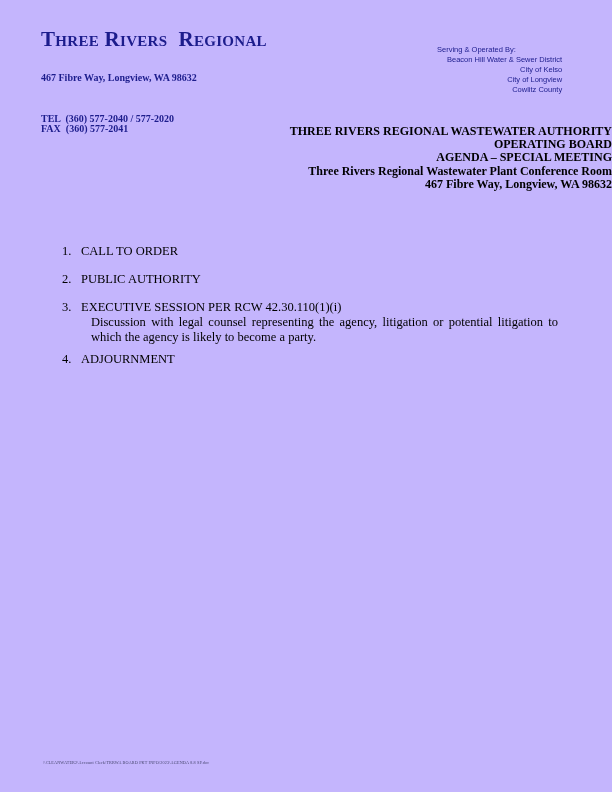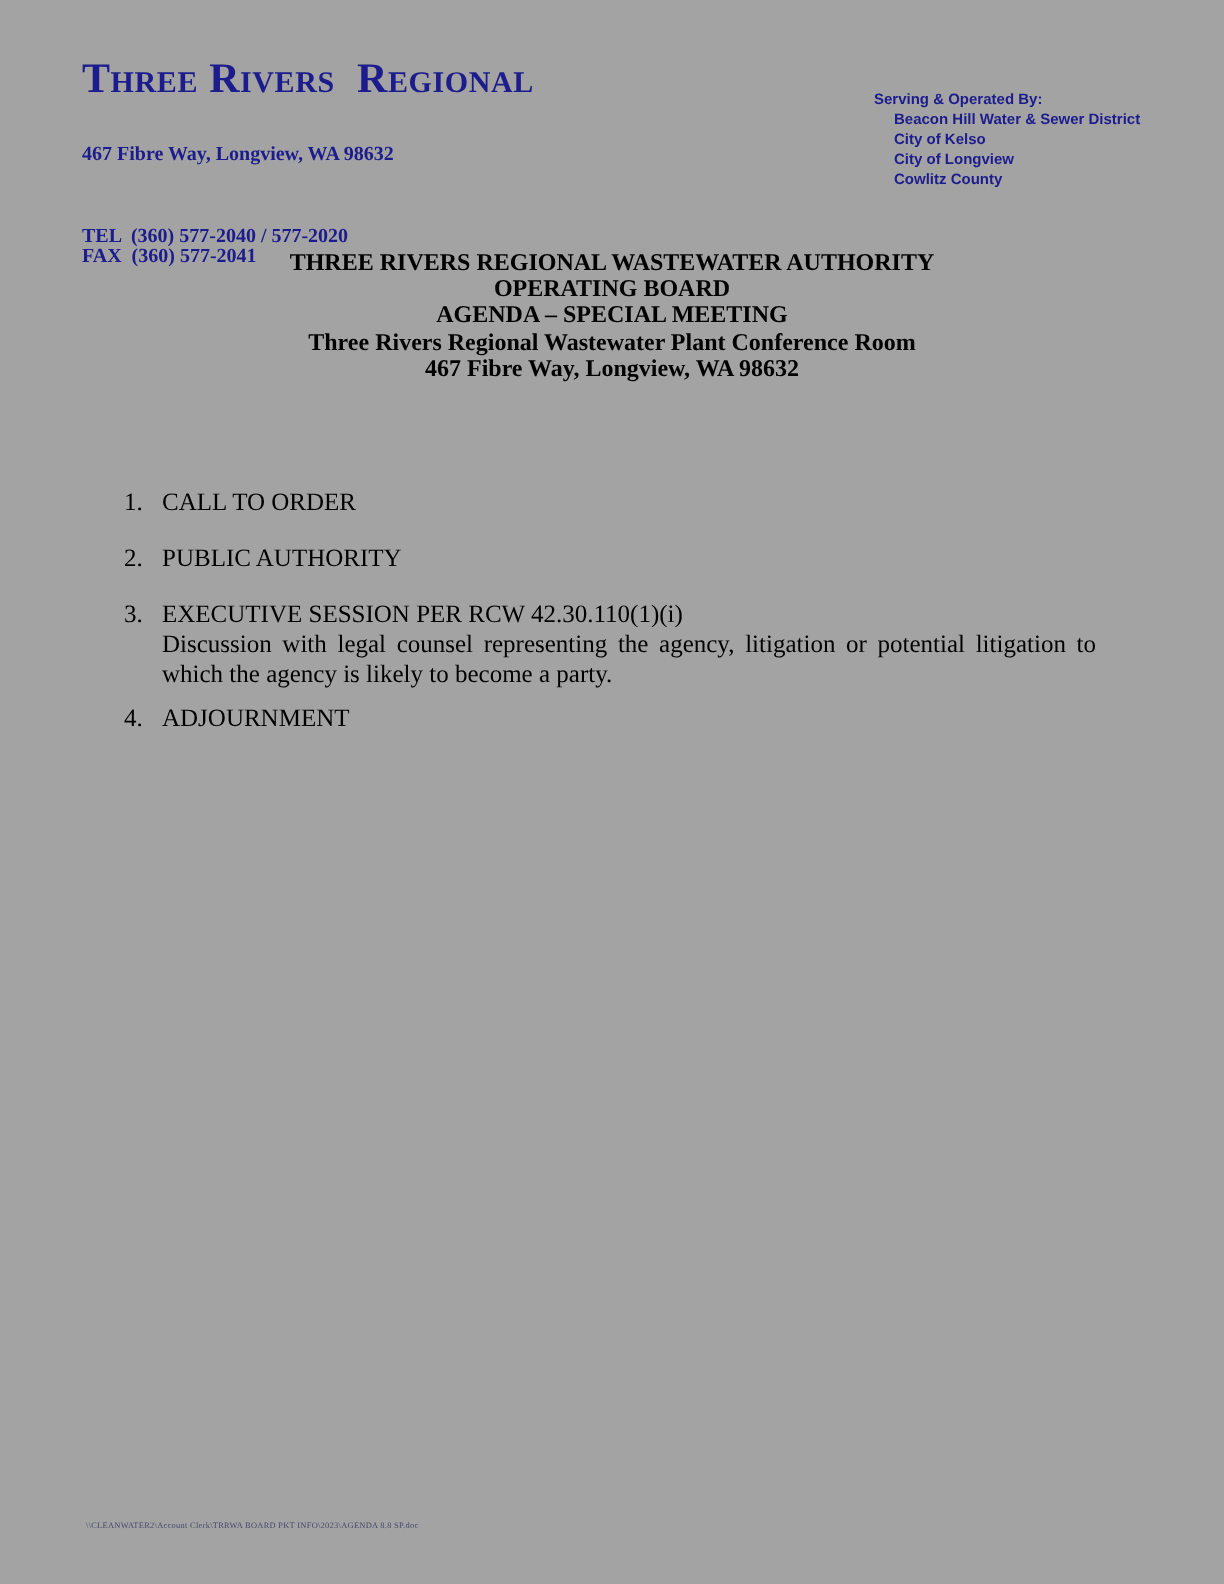--- a/index.html
+++ b/index.html
@@ -4,21 +4,21 @@
 <style>
   html, body {
     margin: 0;
     padding: 0;
     background: #ffffff;
   }
   .page {
     position: relative;
     width: 612px;
     height: 792px;
-    background: #a3a3a3;
+    background: #c4b5fd;
     overflow: hidden;
     font-family: "Liberation Serif", "DejaVu Serif", serif;
     color: #000000;
   }
   .pre { white-space: pre-wrap; }
 
   
   .lh-name {
     position: absolute;
     left: 41px;
@@ -49,34 +49,34 @@
     color: #1c1c8c;
     margin-top: 24px;
   }
 
   
   .serving {
     position: absolute;
     left: 437px;
     top: 45px;
     font-family: "Liberation Sans", "DejaVu Sans", sans-serif;
-    font-weight: bold;
+    font-weight: normal;
     font-size: 7.5px;
     line-height: 10px;
     color: #1c1c8c;
   }
-  .serving-list { margin-left: 10px; }
+  .serving-list { margin-left: 10px; text-align: right; }
 
   
   .title-block {
     position: absolute;
     left: 0;
     top: 125px;
     width: 612px;
-    text-align: center;
+    text-align: right;
     font-weight: bold;
     font-size: 12px;
     line-height: 13.2px;
     color: #000000;
   }
 
   
   .agenda-item {
     position: absolute;
     left: 62px;
@@ -89,20 +89,21 @@
   }
   .agenda-item .num {
     flex: 0 0 19px;
   }
   .agenda-item .item-body {
     flex: 1 1 auto;
   }
   .item-desc {
     text-align: justify;
     width: 467px;
+    margin-left: 10px;
   }
 
   
   .doc-footer {
     position: absolute;
     left: 43px;
     top: 760px;
     font-size: 4.2px;
     letter-spacing: 0.15px;
     color: #46466e;

